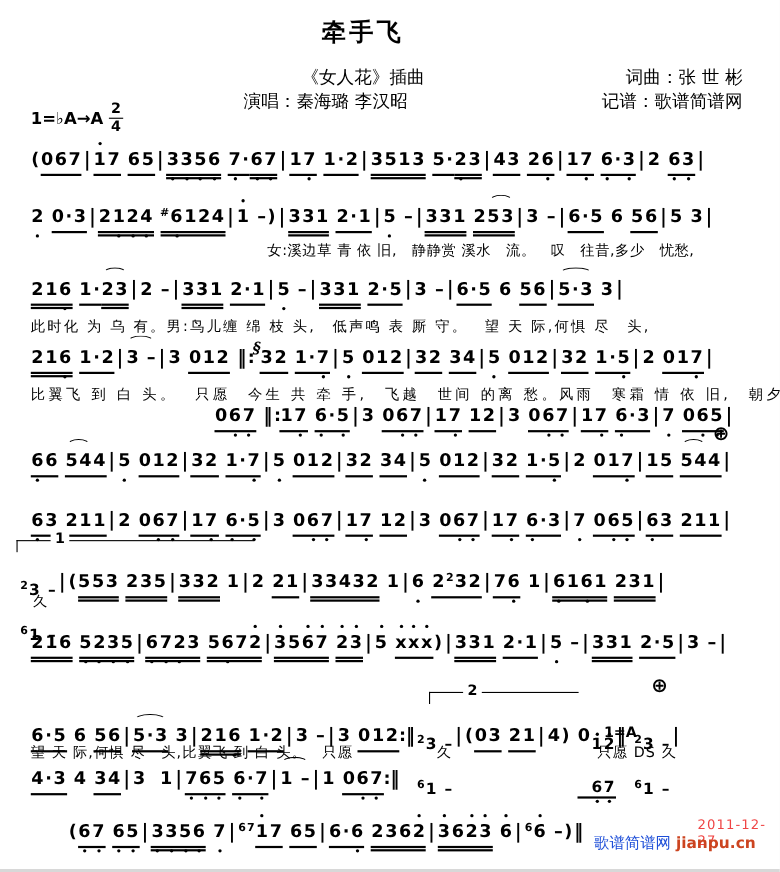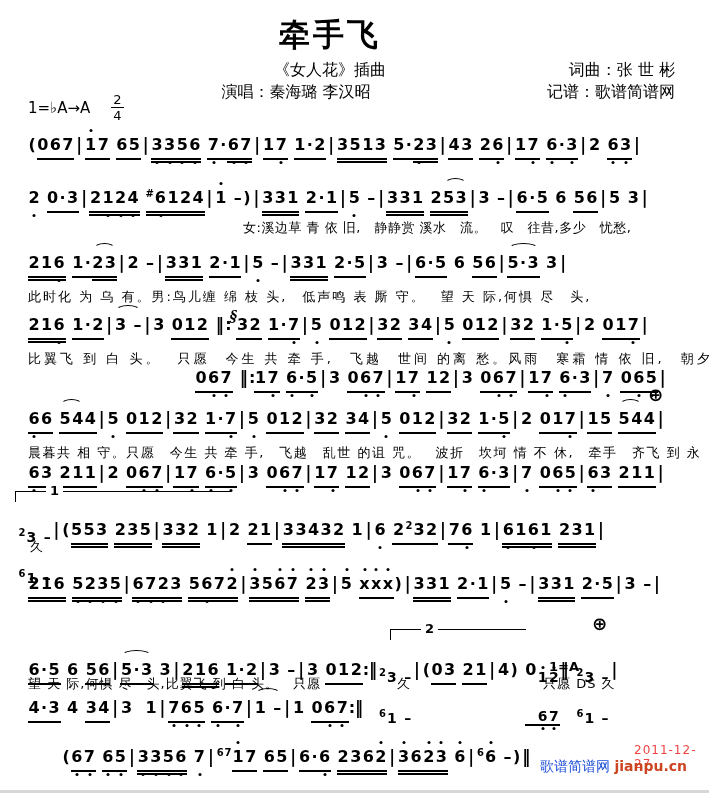--- a/index.html
+++ b/index.html
@@ -3,26 +3,26 @@
 <meta charset="utf-8">
 <style>
   html,body{margin:0;padding:0;background:#fff;}
   .page{position:relative;width:709px;height:793px;background:#fff;overflow:hidden;
         font-family:"DejaVu Sans","Liberation Sans",sans-serif;color:#000;
         border-right:1px solid #e4e4e4;}
   .bottom-edge{position:absolute;left:0;bottom:0;width:100%;height:3px;background:#d8d8d8;}
 
   
   .title{position:absolute;left:0;top:14px;width:660px;text-align:center;
-         font-size:31px;font-weight:bold;letter-spacing:3px;}
+         font-size:22px;font-weight:bold;letter-spacing:3px;}
   .sub1{position:absolute;left:0;top:60px;width:660px;text-align:center;font-size:16px;}
   .sub2{position:absolute;left:0;top:82px;width:592px;text-align:center;font-size:16px;}
   .cred1{position:absolute;right:34px;top:60px;font-size:16px;}
   .cred2{position:absolute;right:34px;top:82px;font-size:16px;}
-  .keysig{position:absolute;left:28px;top:93px;font-size:15px;font-weight:normal;display:flex;align-items:center;gap:21px;}
+  .keysig{position:absolute;left:28px;top:93px;font-size:15px;font-weight:bold;display:flex;align-items:center;gap:5px;}
   .frac{display:inline-flex;flex-direction:column;align-items:center;line-height:1;font-size:13px;}
   .frac .num{border-bottom:1.5px solid #000;padding:0 2px 1px;}
   .frac .den{padding-top:1px;}
 
   
   #score{position:absolute;left:0;top:0;width:709px;height:793px;}
   .sysline{position:absolute;white-space:nowrap;font-size:16px;font-weight:bold;
            letter-spacing:.4px;line-height:24px;}
   .n{display:inline-block;position:relative;padding:0 .5px;}
   .gap{display:inline-block;width:6px;}
@@ -98,21 +98,20 @@
             <span class="crow"><span class="n db">6</span><span class="n db">7</span></span>
           </span></span><span class="dbar">‖</span><span class="gap">&nbsp;</span><span class="chord">
           <span class="crow"><span class="g small"><span class="n">2</span></span><span class="n">3</span><span class="gap">&nbsp;</span><span class="n">–</span></span>
           <span class="crow"><span class="g small"><span class="n">6</span></span><span class="n">1</span><span class="gap">&nbsp;</span><span class="n">–</span></span>
         </span><span class="bar">|</span></div>
       <div class="sysline" style="left: 28px; top: 696px;"><span class="g u1"><span class="n">4</span><span class="n">·</span><span class="n">3</span></span><span class="gap">&nbsp;</span><span class="n">4</span><span class="gap">&nbsp;</span><span class="g u1"><span class="n">3</span><span class="n">4</span></span><span class="bar">|</span><span class="n">3</span><span class="gap">&nbsp;</span><span class="gap">&nbsp;</span><span class="n">1</span><span class="bar">|</span><span class="g u1"><span class="n db">7</span><span class="n db">6</span><span class="n db">5</span></span><span class="gap">&nbsp;</span><span class="g u1"><span class="n db">6</span><span class="n">·</span><span class="n db">7</span></span><span class="bar">|</span><span class="g slur"><span class="n">1</span><span class="gap">&nbsp;</span><span class="n">–</span></span><span class="bar">|</span><span class="n">1</span><span class="gap">&nbsp;</span><span class="g u1"><span class="n">0</span><span class="n db">6</span><span class="n db">7</span></span><span class="rep">:</span><span class="dbar">‖</span></div>
       <div class="sysline" style="left: 62px; top: 741px;"><span class="n">(</span><span class="g u1"><span class="n db">6</span><span class="n db">7</span></span><span class="gap">&nbsp;</span><span class="g u1"><span class="n db">6</span><span class="n db">5</span></span><span class="bar">|</span><span class="g u2"><span class="n db">3</span><span class="n db">3</span><span class="n db">5</span><span class="n db">6</span></span><span class="gap">&nbsp;</span><span class="n db">7</span><span class="bar">|</span><span class="g small"><span class="n">6</span><span class="n">7</span></span><span class="g u1"><span class="n da">1</span><span class="n">7</span></span><span class="gap">&nbsp;</span><span class="g u1"><span class="n">6</span><span class="n">5</span></span><span class="bar">|</span><span class="g u1"><span class="n">6</span><span class="n">·</span><span class="n db">6</span></span><span class="gap">&nbsp;</span><span class="g u2"><span class="n">2</span><span class="n">3</span><span class="n">6</span><span class="n da">2</span></span><span class="bar">|</span><span class="g u2"><span class="n da">3</span><span class="n">6</span><span class="n da">2</span><span class="n da">3</span></span><span class="gap">&nbsp;</span><span class="n da">6</span><span class="bar">|</span><span class="g small"><span class="n">6</span></span><span class="n da">6</span><span class="gap">&nbsp;</span><span class="n">–</span><span class="n">)</span><span class="dbar">‖</span></div>
       <div class="lyric" style="left: 28px; top: 288px; letter-spacing: 2px;">此时化 为 乌 有。男:鸟儿缠 绵 枝 头,　低声鸣 表 厮 守。　望 天 际,何惧 尽　头,</div>
       <div class="lyric" style="left: 243px; top: 219px; letter-spacing: 0.5px;">女:溪边草 青 依 旧,　静静赏 溪水　流。　叹　往昔,多少　忧愁,</div>
       <div class="lyric" style="left: 28px; top: 350px; letter-spacing: 3px;">比翼飞 到 白 头。　只愿　今生 共 牵 手,　飞越　世间 的离 愁。风雨　寒霜 情 依 旧,　朝夕</div>
-      <div class="lyric" style="left: 28px; top: 444px; letter-spacing: 1.5px;">晨暮共 相 守。只愿　今生 共 牵 手,　飞越　乱世 的诅 咒。　波折　坎坷 情 不 休,　牵手　齐飞 到 永</div>
       <div class="lyric" style="left: 30px; top: 538px; letter-spacing: 0px;">久</div>
       <div class="lyric" style="left: 28px; top: 675px; letter-spacing: 1px;">望 天 际,何惧 尽　头,比翼飞 到 白 头。　只愿</div>
       <div class="lyric" style="left: 397px; top: 675px; letter-spacing: 0px;">久</div>
       <div class="lyric" style="left: 543px; top: 675px; letter-spacing: 1px;">只愿 DS 久</div>
       <div class="ending" style="left: 15px; top: 491px; width: 215px;">
         <span class="elabel">1</span>
       </div>
       <div class="ending" style="left: 390px; top: 629px; width: 135px;">
         <span class="elabel">2</span>
       </div>

